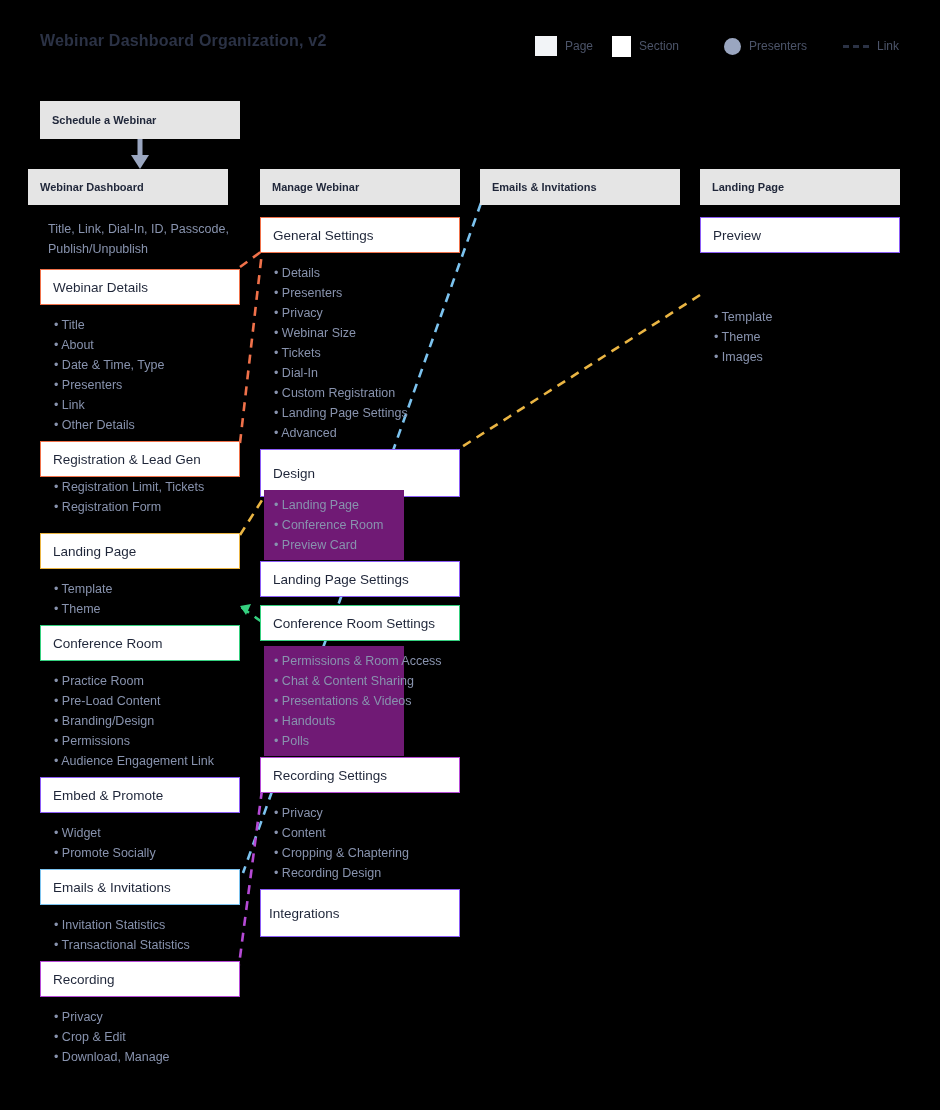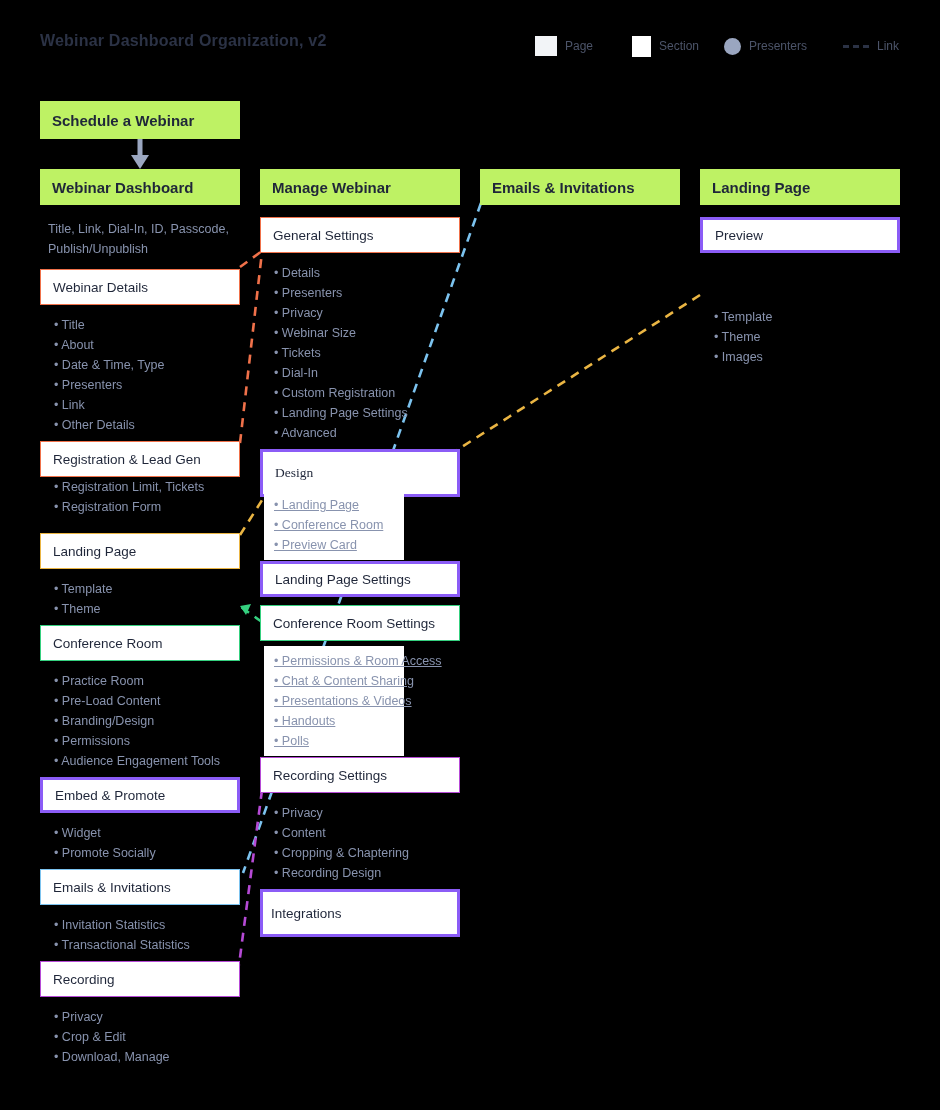--- a/index.html
+++ b/index.html
@@ -26,58 +26,58 @@
 
   
   .box{
     position:absolute;box-sizing:border-box;
     display:flex;align-items:center;
     padding-left:12px;
     font-size:13.5px;color:#1f2639;
     background:#ffffff;
     border:1px solid transparent;
   }
-  .box.page{background:#bef264;font-weight:bold;font-size:15px;border:none;}
+  .box.page{background:#e5e5e5;font-weight:bold;font-size:11px;border:none;}
   .box.section{background:#ffffff;}
 
   
   .b-orange{border:1.6px solid #f0714a;}
   .b-amber {border:1.6px solid #eab543;}
   .b-green {border:1.6px solid #35d07f;}
   .b-blue  {border:1.6px solid #7cc3ef;}
   .b-purple{border:1.6px solid #b64ad6;}
-  .b-none  {border:3px solid #8b5cf6;}
+  .b-none  {border:1px solid #8b5cf6;}
 
   
   .bullets{
     position:absolute;box-sizing:border-box;
     font-size:12.5px;line-height:20px;color:#8893ae;
     padding:5px 10px 5px 10px;
   }
-  .bullets.filled{background:#ffffff;text-decoration:underline;}
+  .bullets.filled{background:#701a75;}
   .bullets div{white-space:nowrap;}
 
   
   .freetext{
     position:absolute;font-size:12.5px;line-height:20px;color:#8893ae;
     width:210px;
   }
 </style>
 </head>
 <body>
 
 <div id="canvas">
 
   <div class="title">Webinar Dashboard Organization, v2</div>
 
   <div class="legend" style="left:535px;">
     <span class="sw-page"></span>
     <span class="legend-label">Page</span>
   </div>
-  <div class="legend" style="left:632px;">
+  <div class="legend" style="left:612px;">
     <span class="sw-section"></span>
     <span class="legend-label">Section</span>
   </div>
   <div class="legend" style="left:724px;">
     <span class="sw-sub"></span>
     <span class="legend-label">Presenters</span>
   </div>
   <div class="legend" style="left:843px;">
     <span class="sw-link"></span>
     <span class="legend-label">Link</span>
@@ -103,21 +103,21 @@
       <polygon points="240,606 251,604 246,615" fill="#35d07f"></polygon>
     </g>
 
     <polyline points="481,203 243,873" fill="none" stroke="#7cc3ef" stroke-width="2.6" stroke-dasharray="9 7"></polyline>
 
     <polyline points="262,790 239,965" fill="none" stroke="#b64ad6" stroke-width="2.6" stroke-dasharray="9 7"></polyline>
   </svg>
 
   <div class="box page" style="left:40px;top:101px;width:200px;height:38px;">Schedule a Webinar</div>
 
-  <div class="box page" style="left:40px;top:169px;width:200px;height:36px;">Webinar Dashboard</div>
+  <div class="box page" style="left:28px;top:169px;width:200px;height:36px;">Webinar Dashboard</div>
 
   <div class="freetext" style="left:48px;top:219px;">Title, Link, Dial-In, ID, Passcode, Publish/Unpublish</div>
 
   <div class="box section b-orange" style="left:40px;top:269px;width:200px;height:36px;">Webinar Details</div>
   <div class="bullets" style="left:44px;top:310px;width:200px;">
     <div>• Title</div>
     <div>• About</div>
     <div>• Date &amp; Time, Type</div>
     <div>• Presenters</div>
     <div>• Link</div>
@@ -135,21 +135,21 @@
     <div>• Template</div>
     <div>• Theme</div>
   </div>
 
   <div class="box section b-green" style="left:40px;top:625px;width:200px;height:36px;">Conference Room</div>
   <div class="bullets" style="left:44px;top:666px;width:230px;">
     <div>• Practice Room</div>
     <div>• Pre-Load Content</div>
     <div>• Branding/Design</div>
     <div>• Permissions</div>
-    <div>• Audience Engagement Tools</div>
+    <div>• Audience Engagement Link</div>
   </div>
 
   <div class="box section b-none" style="left:40px;top:777px;width:200px;height:36px;">Embed &amp; Promote</div>
   <div class="bullets" style="left:44px;top:818px;width:200px;">
     <div>• Widget</div>
     <div>• Promote Socially</div>
   </div>
 
   <div class="box section b-blue" style="left:40px;top:869px;width:200px;height:36px;">Emails &amp; Invitations</div>
   <div class="bullets" style="left:44px;top:910px;width:210px;">
@@ -172,21 +172,21 @@
     <div>• Presenters</div>
     <div>• Privacy</div>
     <div>• Webinar Size</div>
     <div>• Tickets</div>
     <div>• Dial-In</div>
     <div>• Custom Registration</div>
     <div>• Landing Page Settings</div>
     <div>• Advanced</div>
   </div>
 
-  <div class="box section b-none" style="left:260px;top:449px;width:200px;height:48px;font-family:Liberation Serif, serif;">Design</div>
+  <div class="box section b-none" style="left:260px;top:449px;width:200px;height:48px;">Design</div>
   <div class="bullets filled" style="left:264px;top:490px;width:140px;">
     <div>• Landing Page</div>
     <div>• Conference Room</div>
     <div>• Preview Card</div>
   </div>
 
   <div class="box section b-none" style="left:260px;top:561px;width:200px;height:36px;">Landing Page Settings</div>
 
   <div class="box section b-green" style="left:260px;top:605px;width:200px;height:36px;">Conference Room Settings</div>
   <div class="bullets filled" style="left:264px;top:646px;width:140px;">

